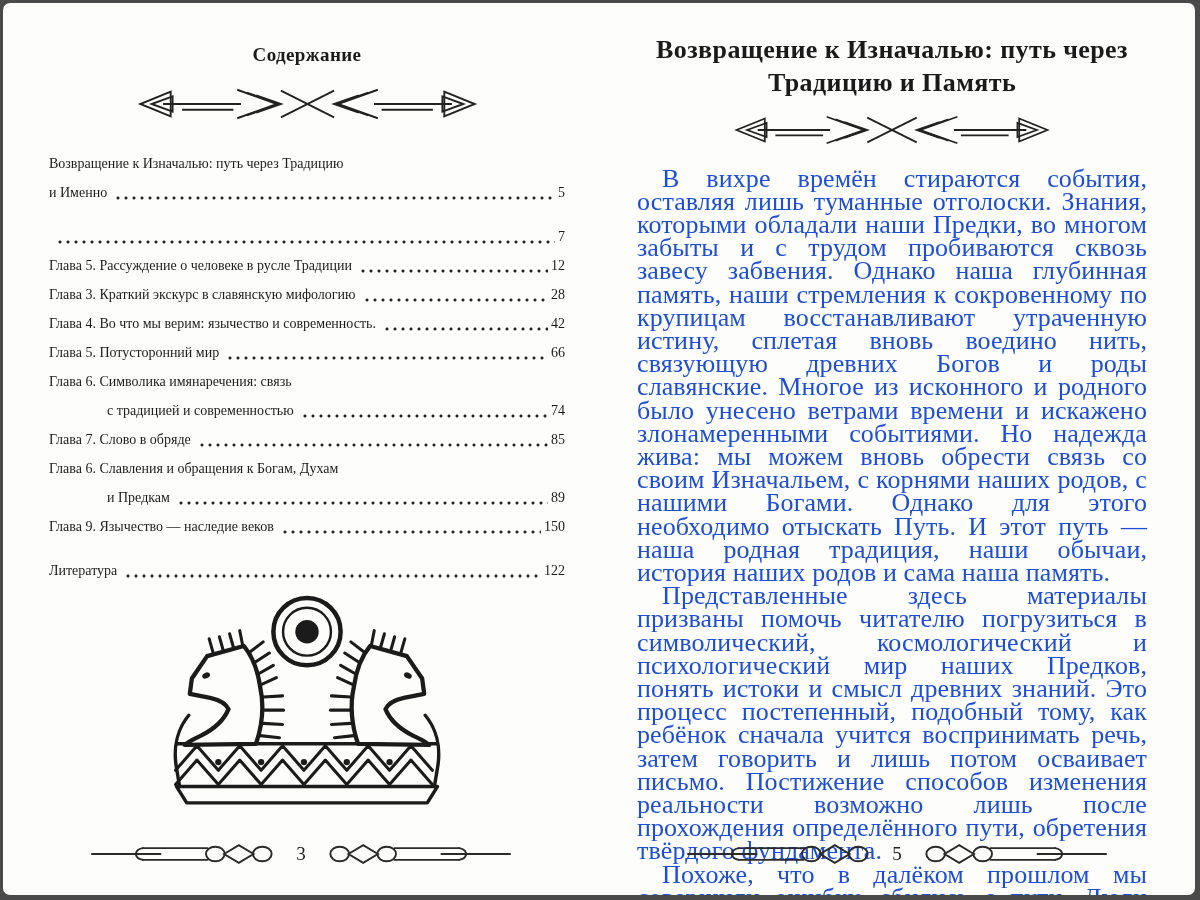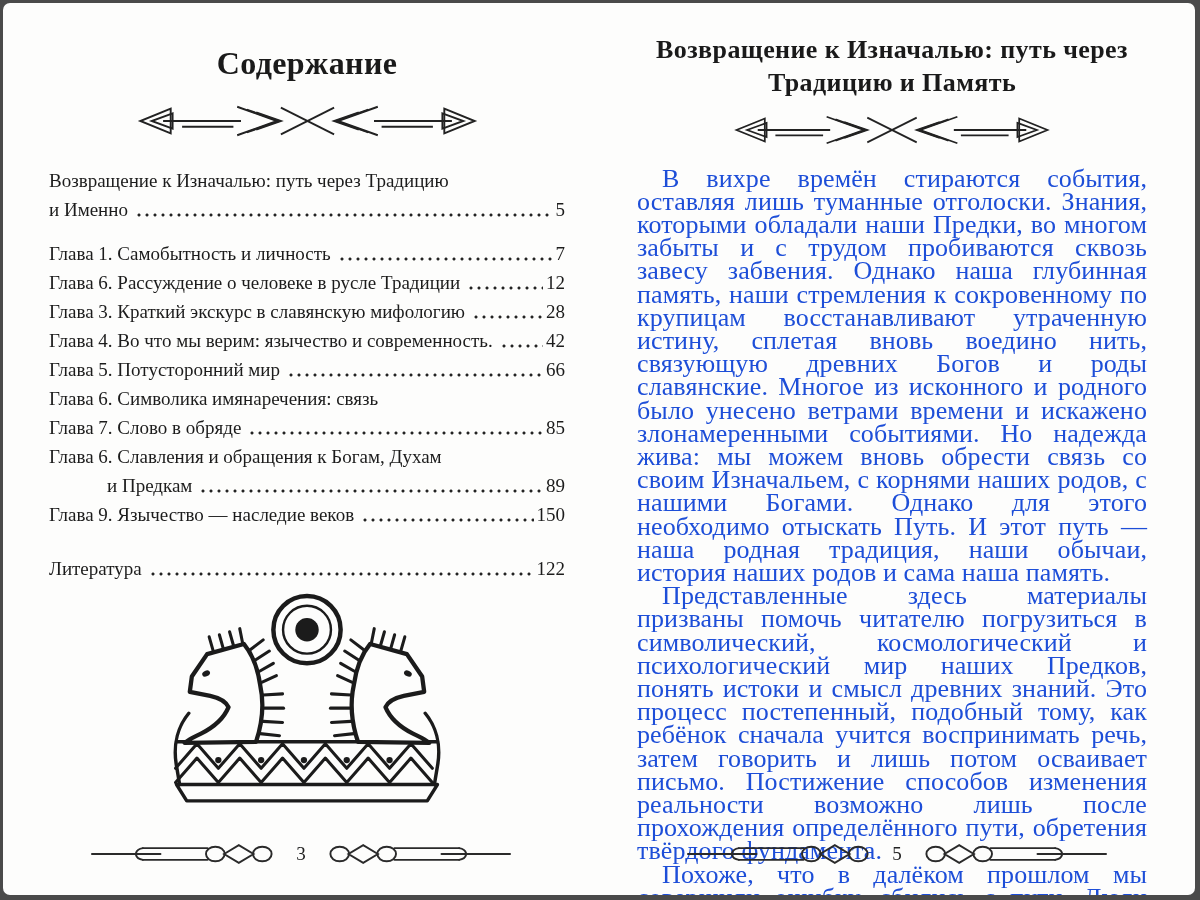--- a/index.html
+++ b/index.html
@@ -16,39 +16,39 @@
     background: #fdfdfc;
     border-radius: 7px;
     display: flex;
     overflow: hidden;
   }
   .page { position: relative; width: 50%; height: 100%; }
   .page.left  { padding: 40px 34px 0 46px; }
   .page.right { padding: 24px 48px 0 38px; }
 
   h1.book-title {
-    font-size: 32px;
+    font-size: 19px;
     font-weight: 700;
     text-align: center;
     letter-spacing: 0.4px;
     line-height: 1.28;
     color: #1a1a1a;
   }
   .page.right h1.book-title { font-size: 26px; margin: 6px auto 0; max-width: 520px; }
 
   .divider-wrap { text-align: center; }
   .page.left  .divider-wrap { margin-top: 18px; }
   .page.right .divider-wrap { margin-top: 12px; }
   svg.divider { width: 345px; height: 38px; }
   .page.right svg.divider { width: 318px; height: 36px; }
 
   
-  .toc { margin-top: 22px; font-size: 19px; line-height: 29px; }
+  .toc { margin-top: 22px; font-size: 14px; line-height: 29px; }
   .toc-item.gap-after  { margin-bottom: 15px; }
-  .toc-item.gap-before { margin-top: 25px; }
+  .toc-item.gap-before { margin-top: 15px; }
   .toc-line { display: flex; align-items: baseline; }
   .toc-line .cont-indent { padding-left: 58px; }
   .toc-leader {
     flex: 1 1 auto;
     min-width: 18px;
     align-self: stretch;
     margin: 0 3px 0 7px;
     background-image: radial-gradient(circle, #232323 1.25px, transparent 1.8px);
     background-size: 8px 8px;
     background-repeat: repeat-x;
@@ -187,28 +187,27 @@
           <div class="toc-item gap-after">
             <div class="toc-line">Возвращение к Изначалью: путь через Традицию</div>
             <div class="toc-line">
               <span class="">и Именно</span>
               <span class="toc-leader"></span>
               <span class="toc-page">5</span>
             </div>
           </div>
           <div class="toc-item">
             <div class="toc-line">
-              <span class="">Глава 1. Самобытность и личность</span>
               <span class="toc-leader"></span>
               <span class="toc-page">7</span>
             </div>
           </div>
           <div class="toc-item">
             <div class="toc-line">
-              <span class="">Глава 6. Рассуждение о человеке в русле Традиции</span>
+              <span class="">Глава 5. Рассуждение о человеке в русле Традиции</span>
               <span class="toc-leader"></span>
               <span class="toc-page">12</span>
             </div>
           </div>
           <div class="toc-item">
             <div class="toc-line">
               <span class="">Глава 3. Краткий экскурс в славянскую мифологию</span>
               <span class="toc-leader"></span>
               <span class="toc-page">28</span>
             </div>
@@ -222,20 +221,25 @@
           </div>
           <div class="toc-item">
             <div class="toc-line">
               <span class="">Глава 5. Потусторонний мир</span>
               <span class="toc-leader"></span>
               <span class="toc-page">66</span>
             </div>
           </div>
           <div class="toc-item">
             <div class="toc-line">Глава 6. Символика имянаречения: связь</div>
+            <div class="toc-line">
+              <span class="cont-indent">с традицией и современностью</span>
+              <span class="toc-leader"></span>
+              <span class="toc-page">74</span>
+            </div>
           </div>
           <div class="toc-item">
             <div class="toc-line">
               <span class="">Глава 7. Слово в обряде</span>
               <span class="toc-leader"></span>
               <span class="toc-page">85</span>
             </div>
           </div>
           <div class="toc-item">
             <div class="toc-line">Глава 6. Славления и обращения к Богам, Духам</div>

